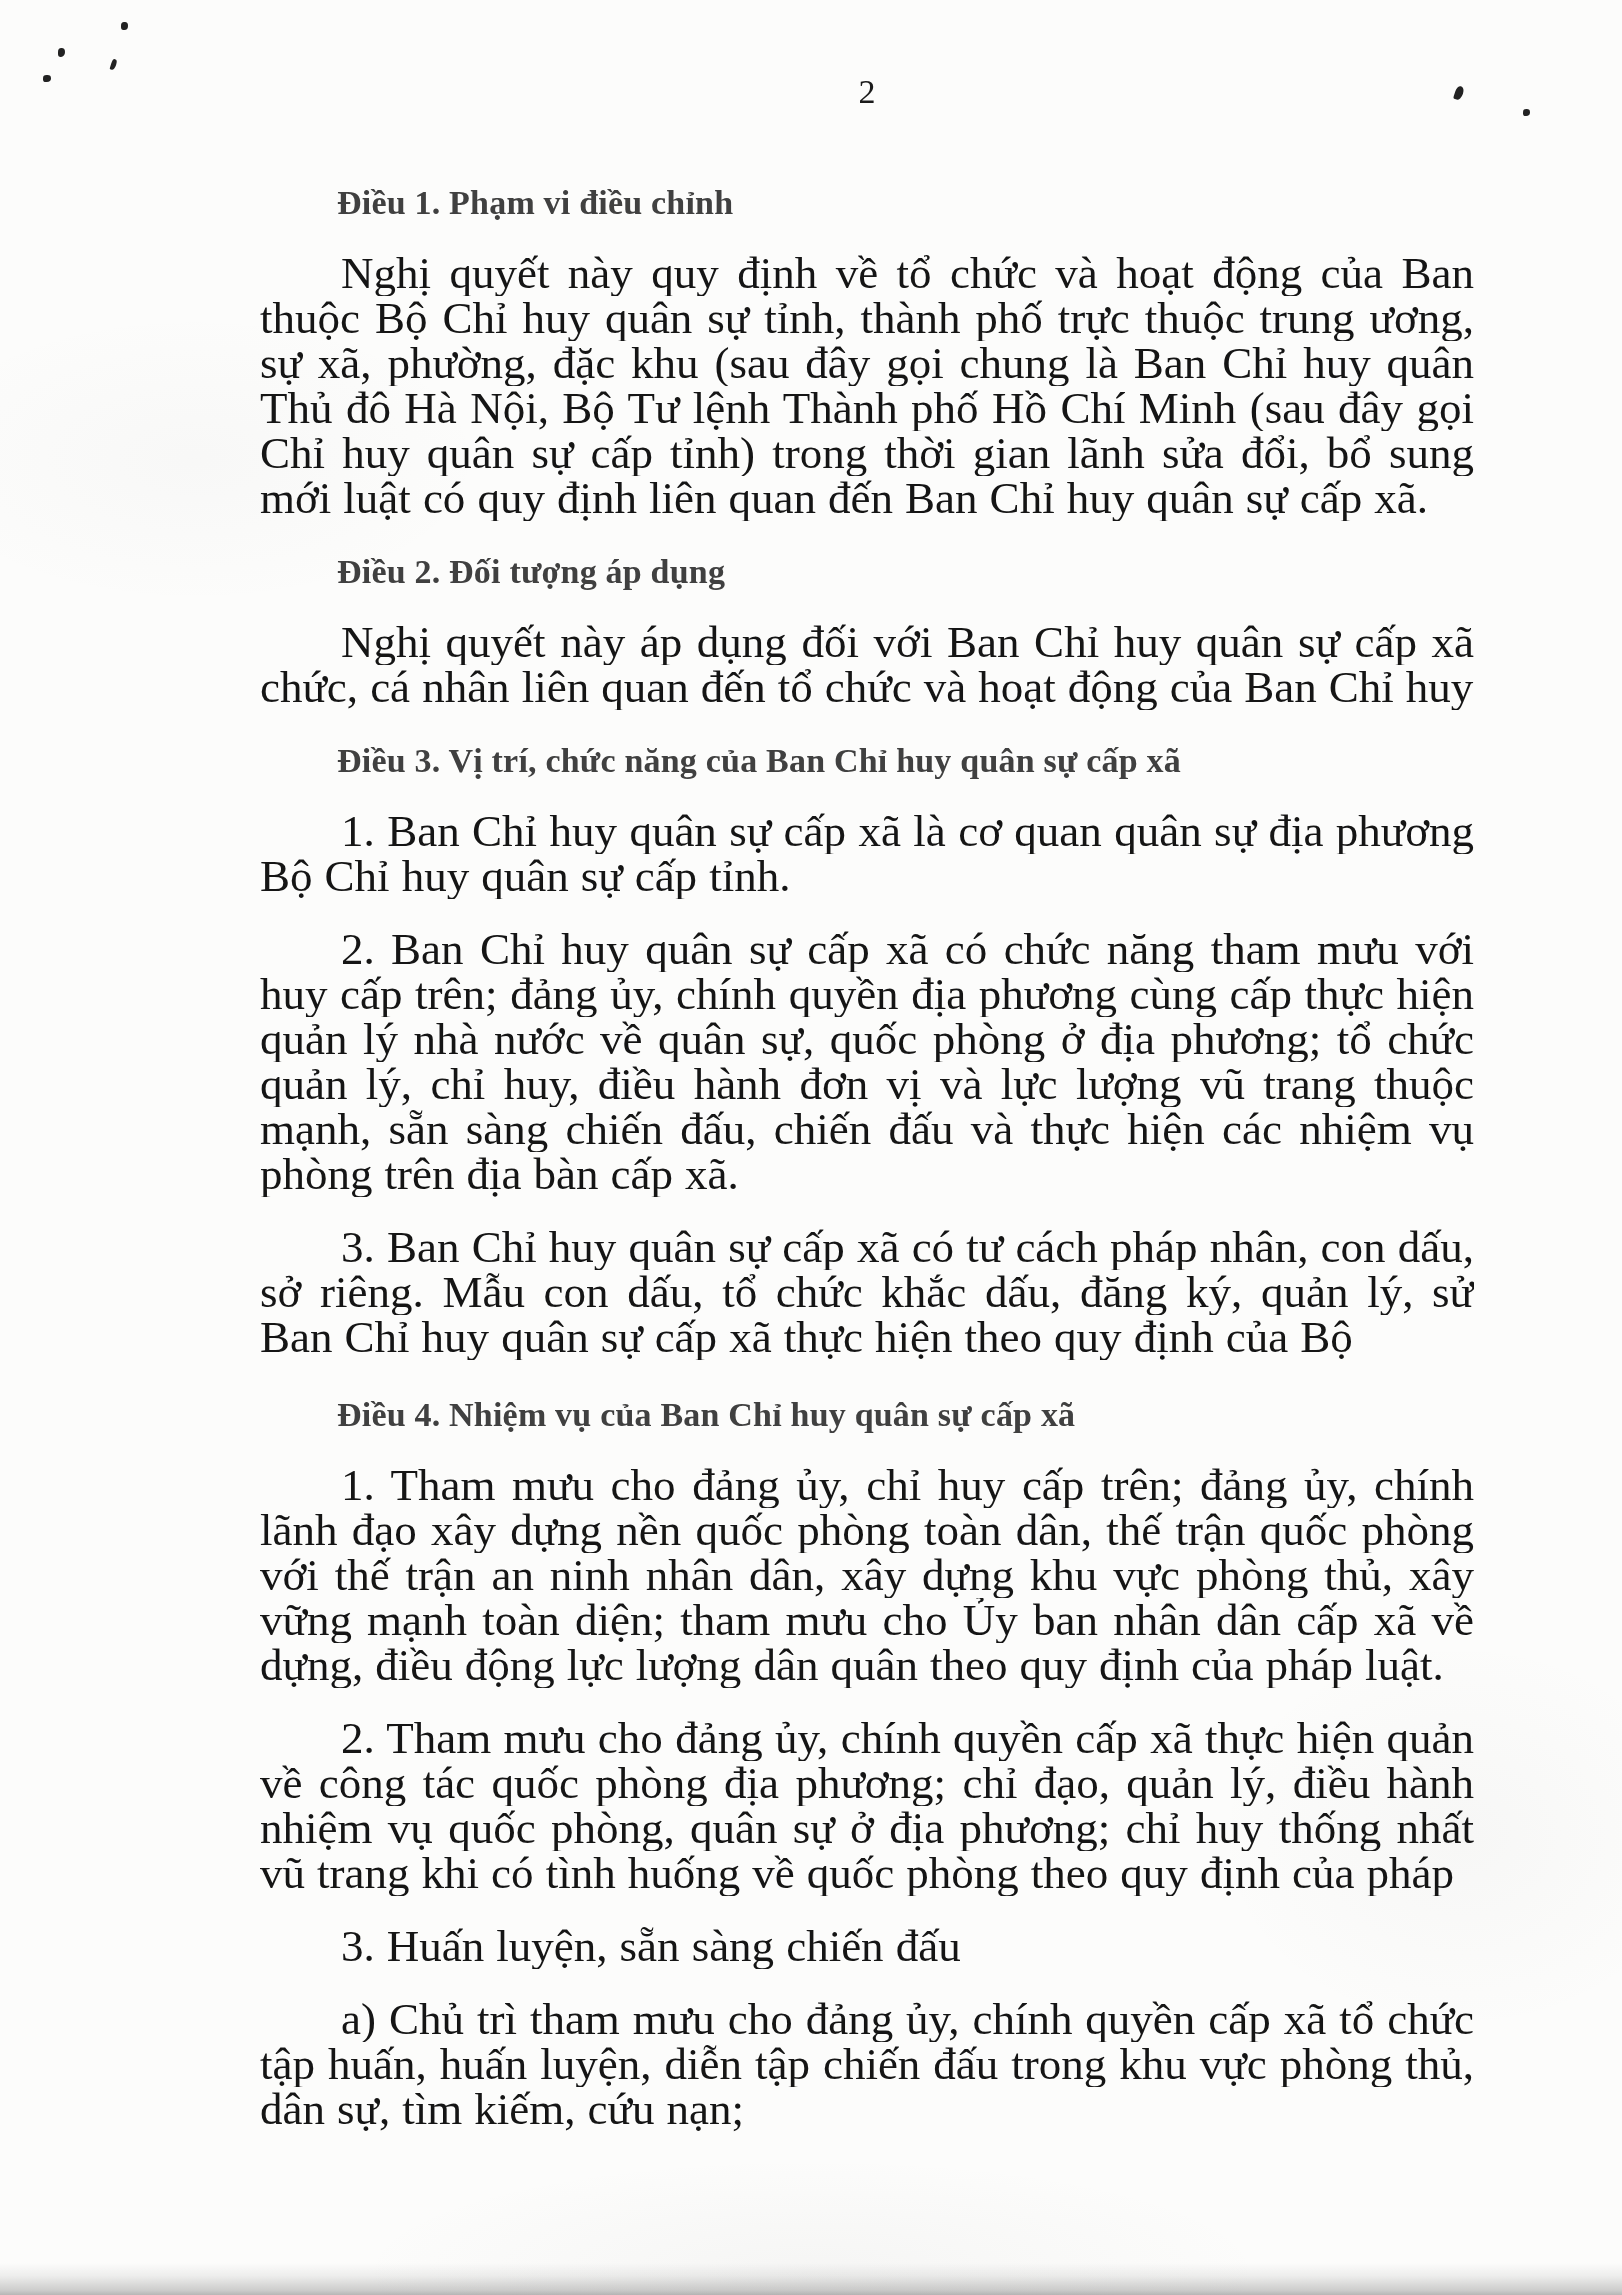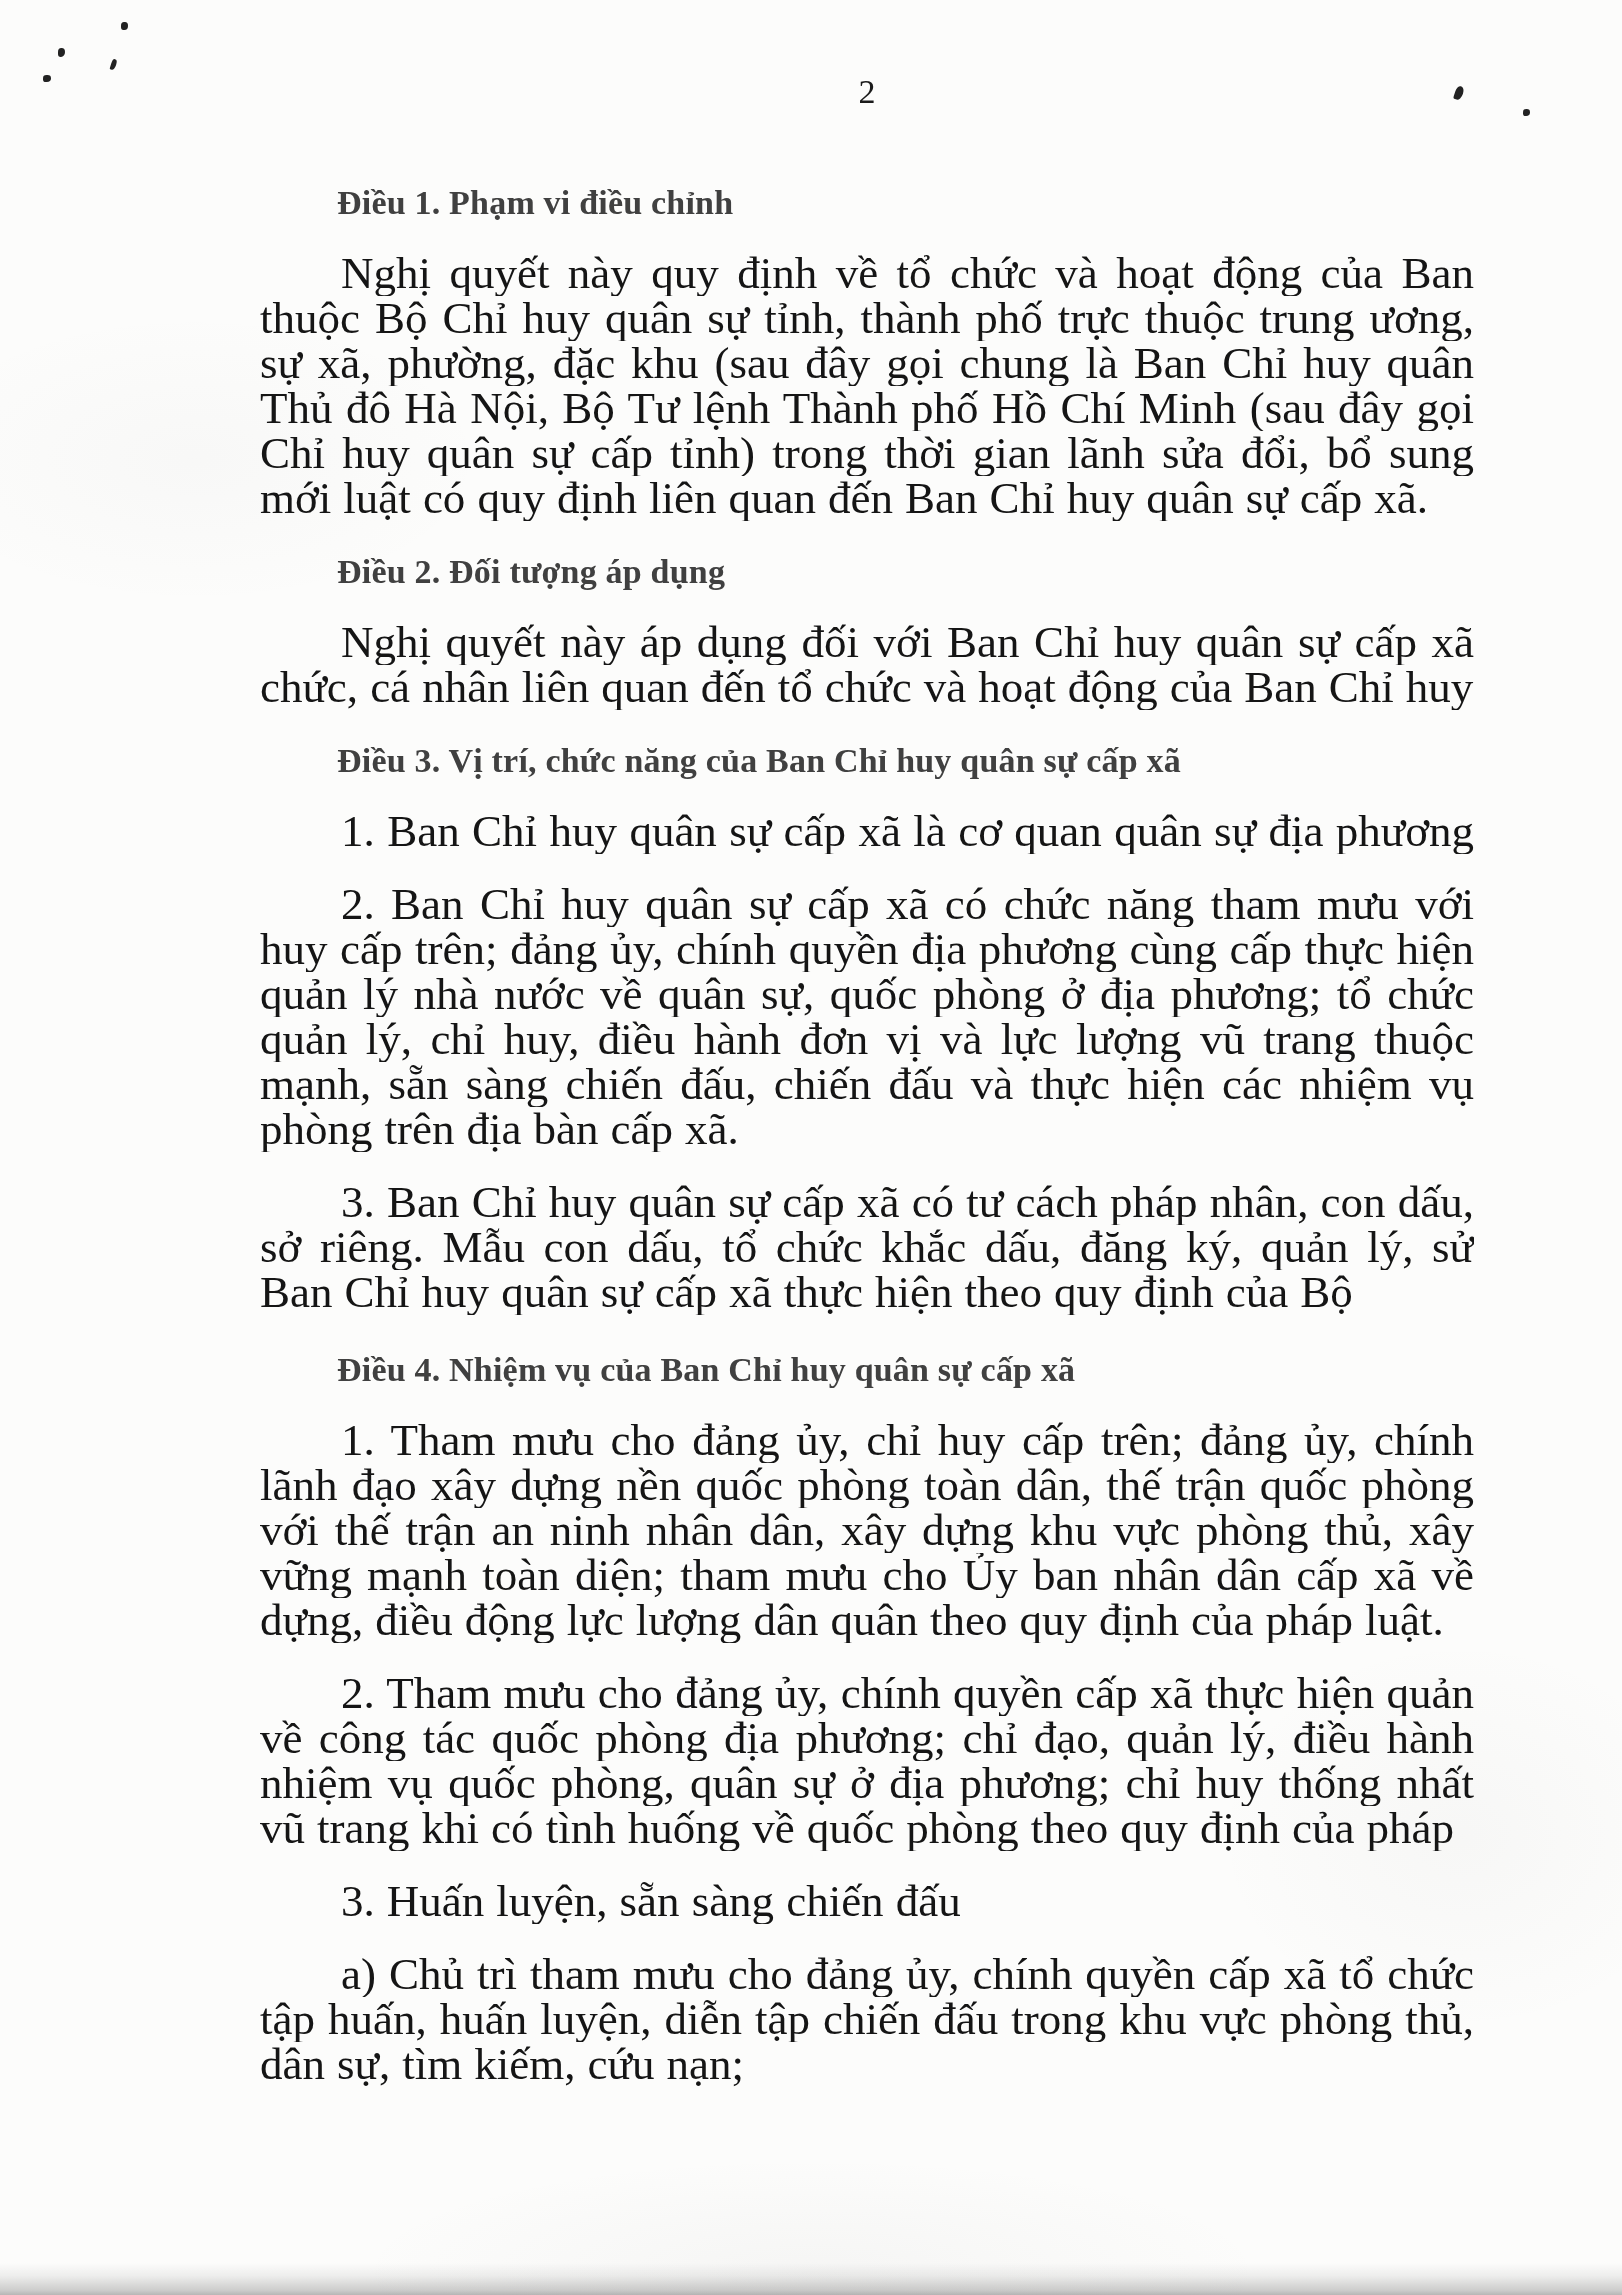--- a/index.html
+++ b/index.html
@@ -99,20 +99,21 @@
           <div class="pline last">mới luật có quy định liên quan đến Ban Chỉ huy quân sự cấp xã.</div>
         </div>
         <div class="heading" style="margin-top: 28px;">Điều 2. Đối tượng áp dụng</div>
         <div class="paragraph" style="margin-top: 26px;">
           <div class="pline first">Nghị quyết này áp dụng đối với Ban Chỉ huy quân sự cấp xã và cơ quan, tổ</div>
           <div class="pline last">chức, cá nhân liên quan đến tổ chức và hoạt động của Ban Chỉ huy quân sự cấp xã.</div>
         </div>
         <div class="heading" style="margin-top: 28px;">Điều 3. Vị trí, chức năng của Ban Chỉ huy quân sự cấp xã</div>
         <div class="paragraph" style="margin-top: 26px;">
           <div class="pline first">1. Ban Chỉ huy quân sự cấp xã là cơ quan quân sự địa phương trực thuộc</div>
+          <div class="pline last">Bộ Chỉ huy quân sự cấp tỉnh.</div>
         </div>
         <div class="paragraph" style="margin-top: 28px;">
           <div class="pline first">2. Ban Chỉ huy quân sự cấp xã có chức năng tham mưu với đảng ủy, chỉ</div>
           <div class="pline">huy cấp trên; đảng ủy, chính quyền địa phương cùng cấp thực hiện chức năng</div>
           <div class="pline">quản lý nhà nước về quân sự, quốc phòng ở địa phương; tổ chức xây dựng,</div>
           <div class="pline">quản lý, chỉ huy, điều hành đơn vị và lực lượng vũ trang thuộc quyền vững</div>
           <div class="pline">mạnh, sẵn sàng chiến đấu, chiến đấu và thực hiện các nhiệm vụ quân sự, quốc</div>
           <div class="pline last">phòng trên địa bàn cấp xã.</div>
         </div>
         <div class="paragraph" style="margin-top: 28px;">

